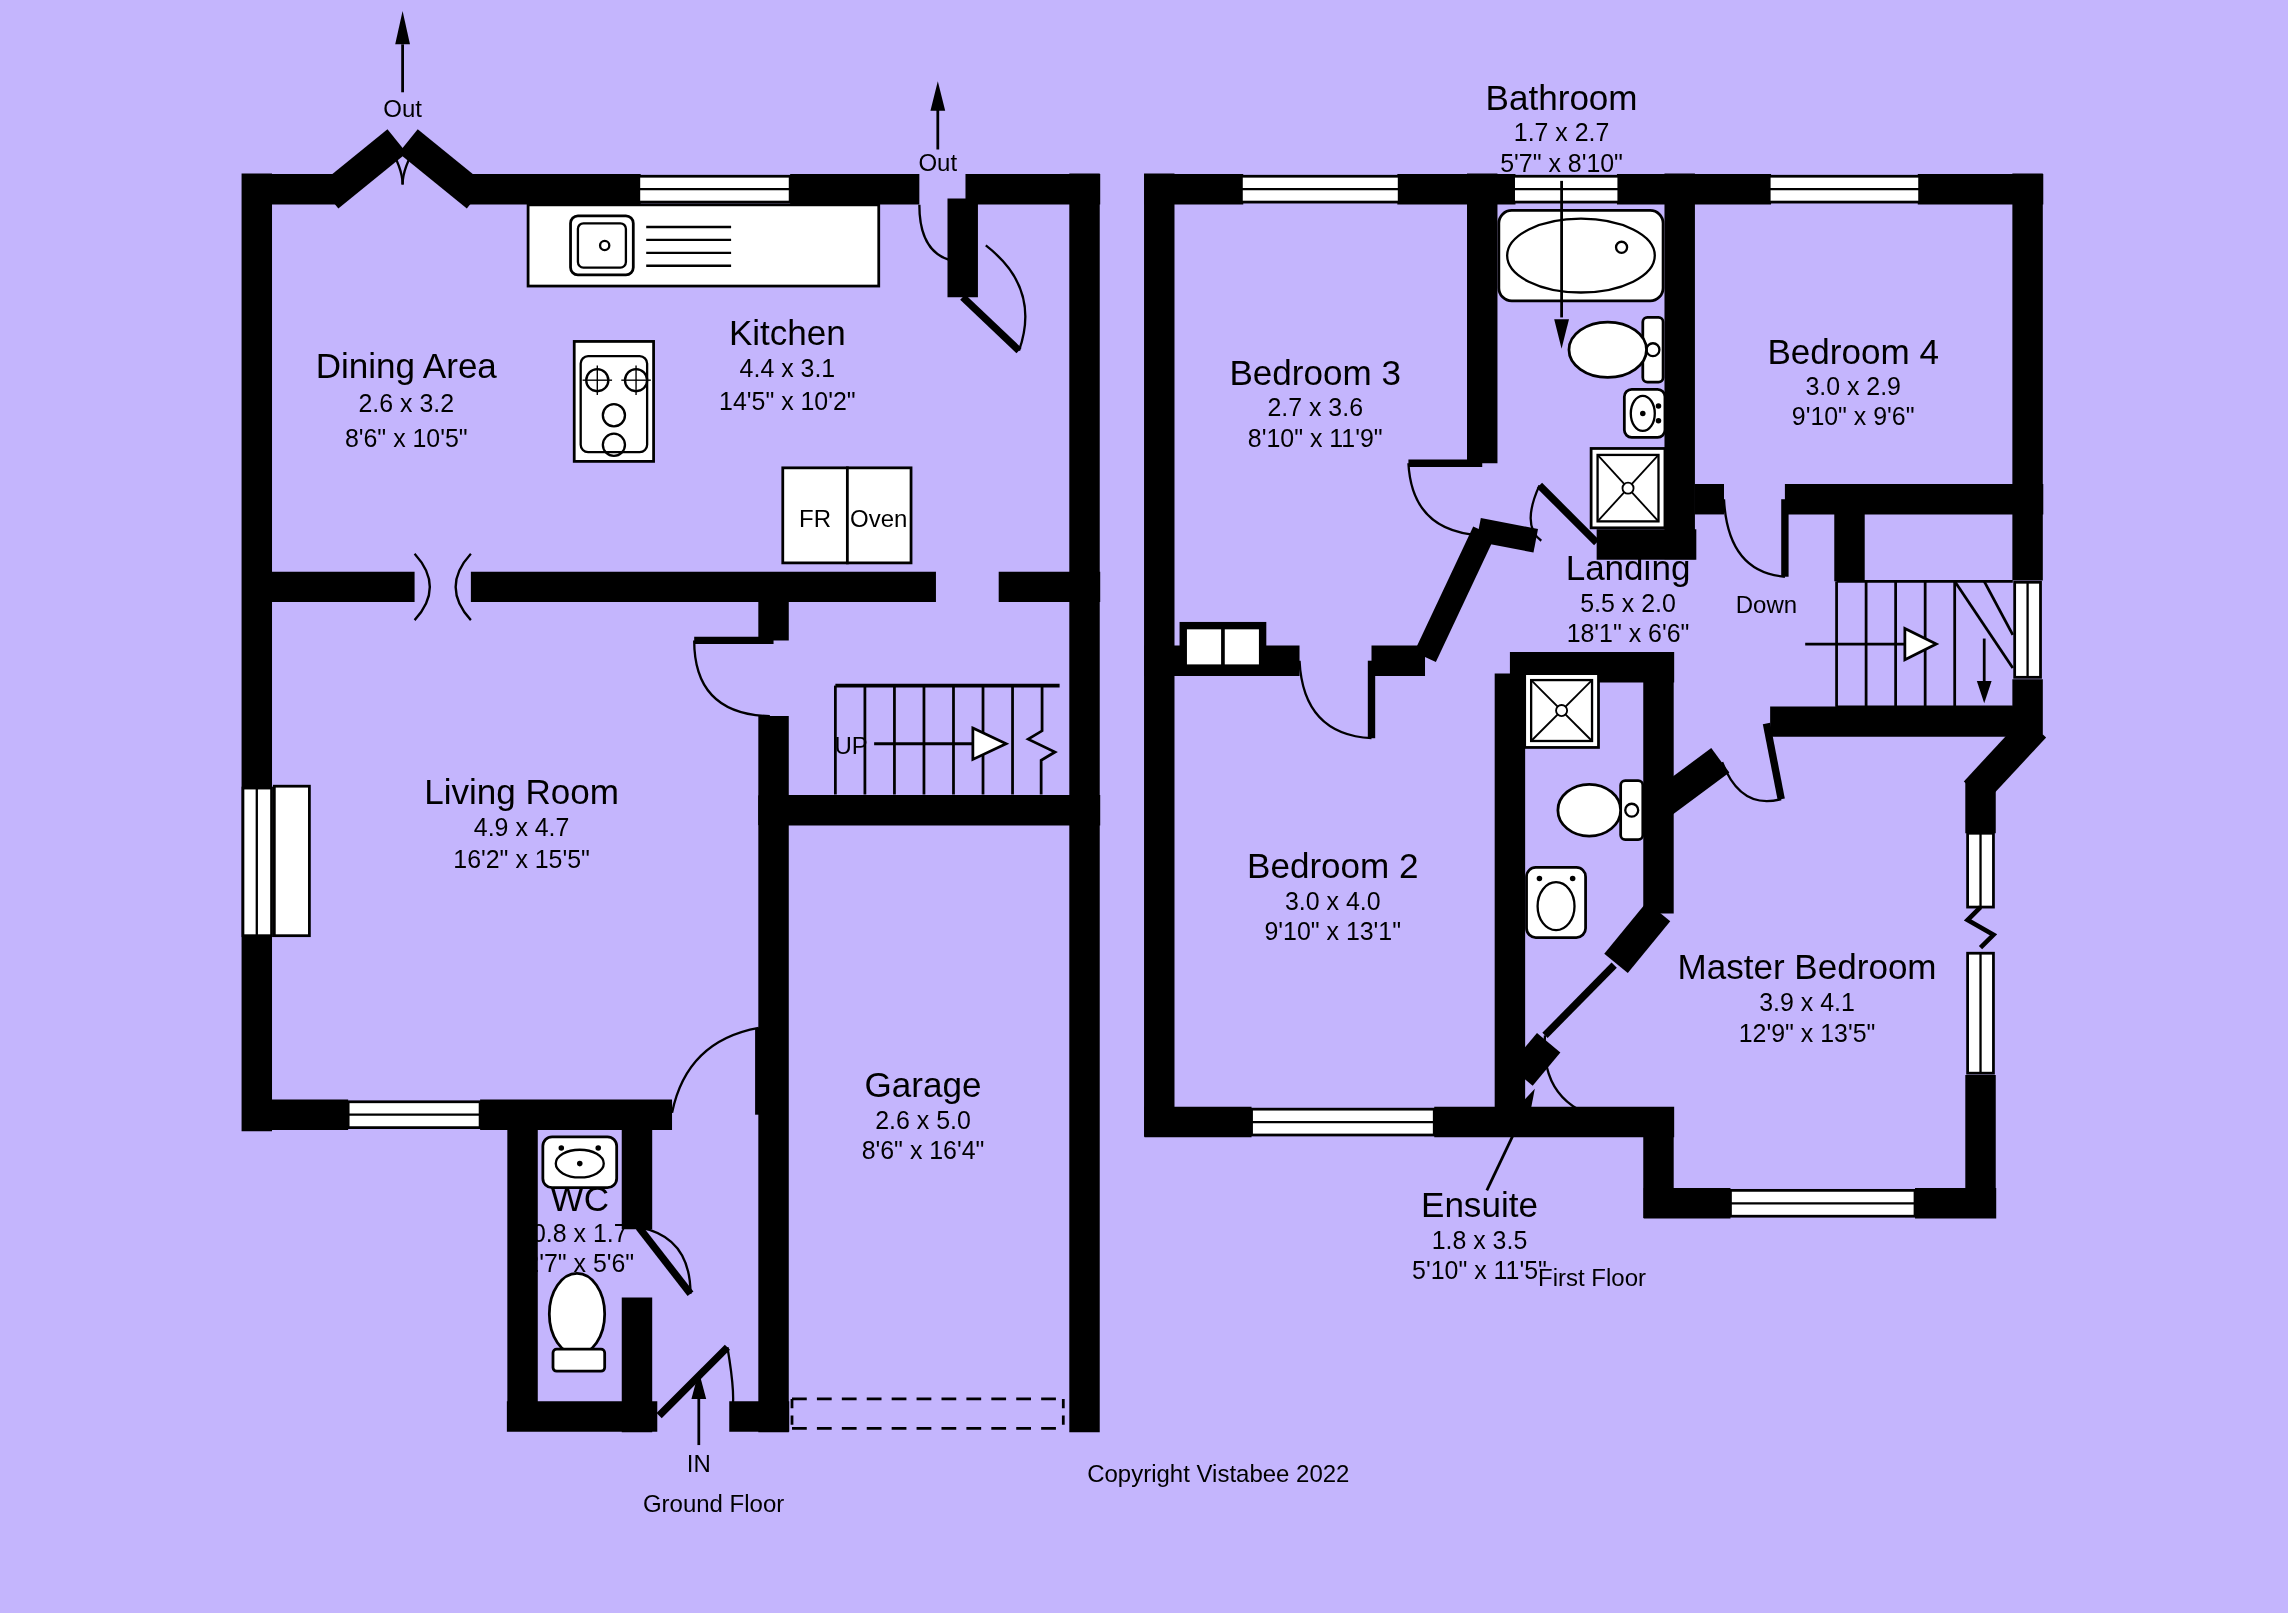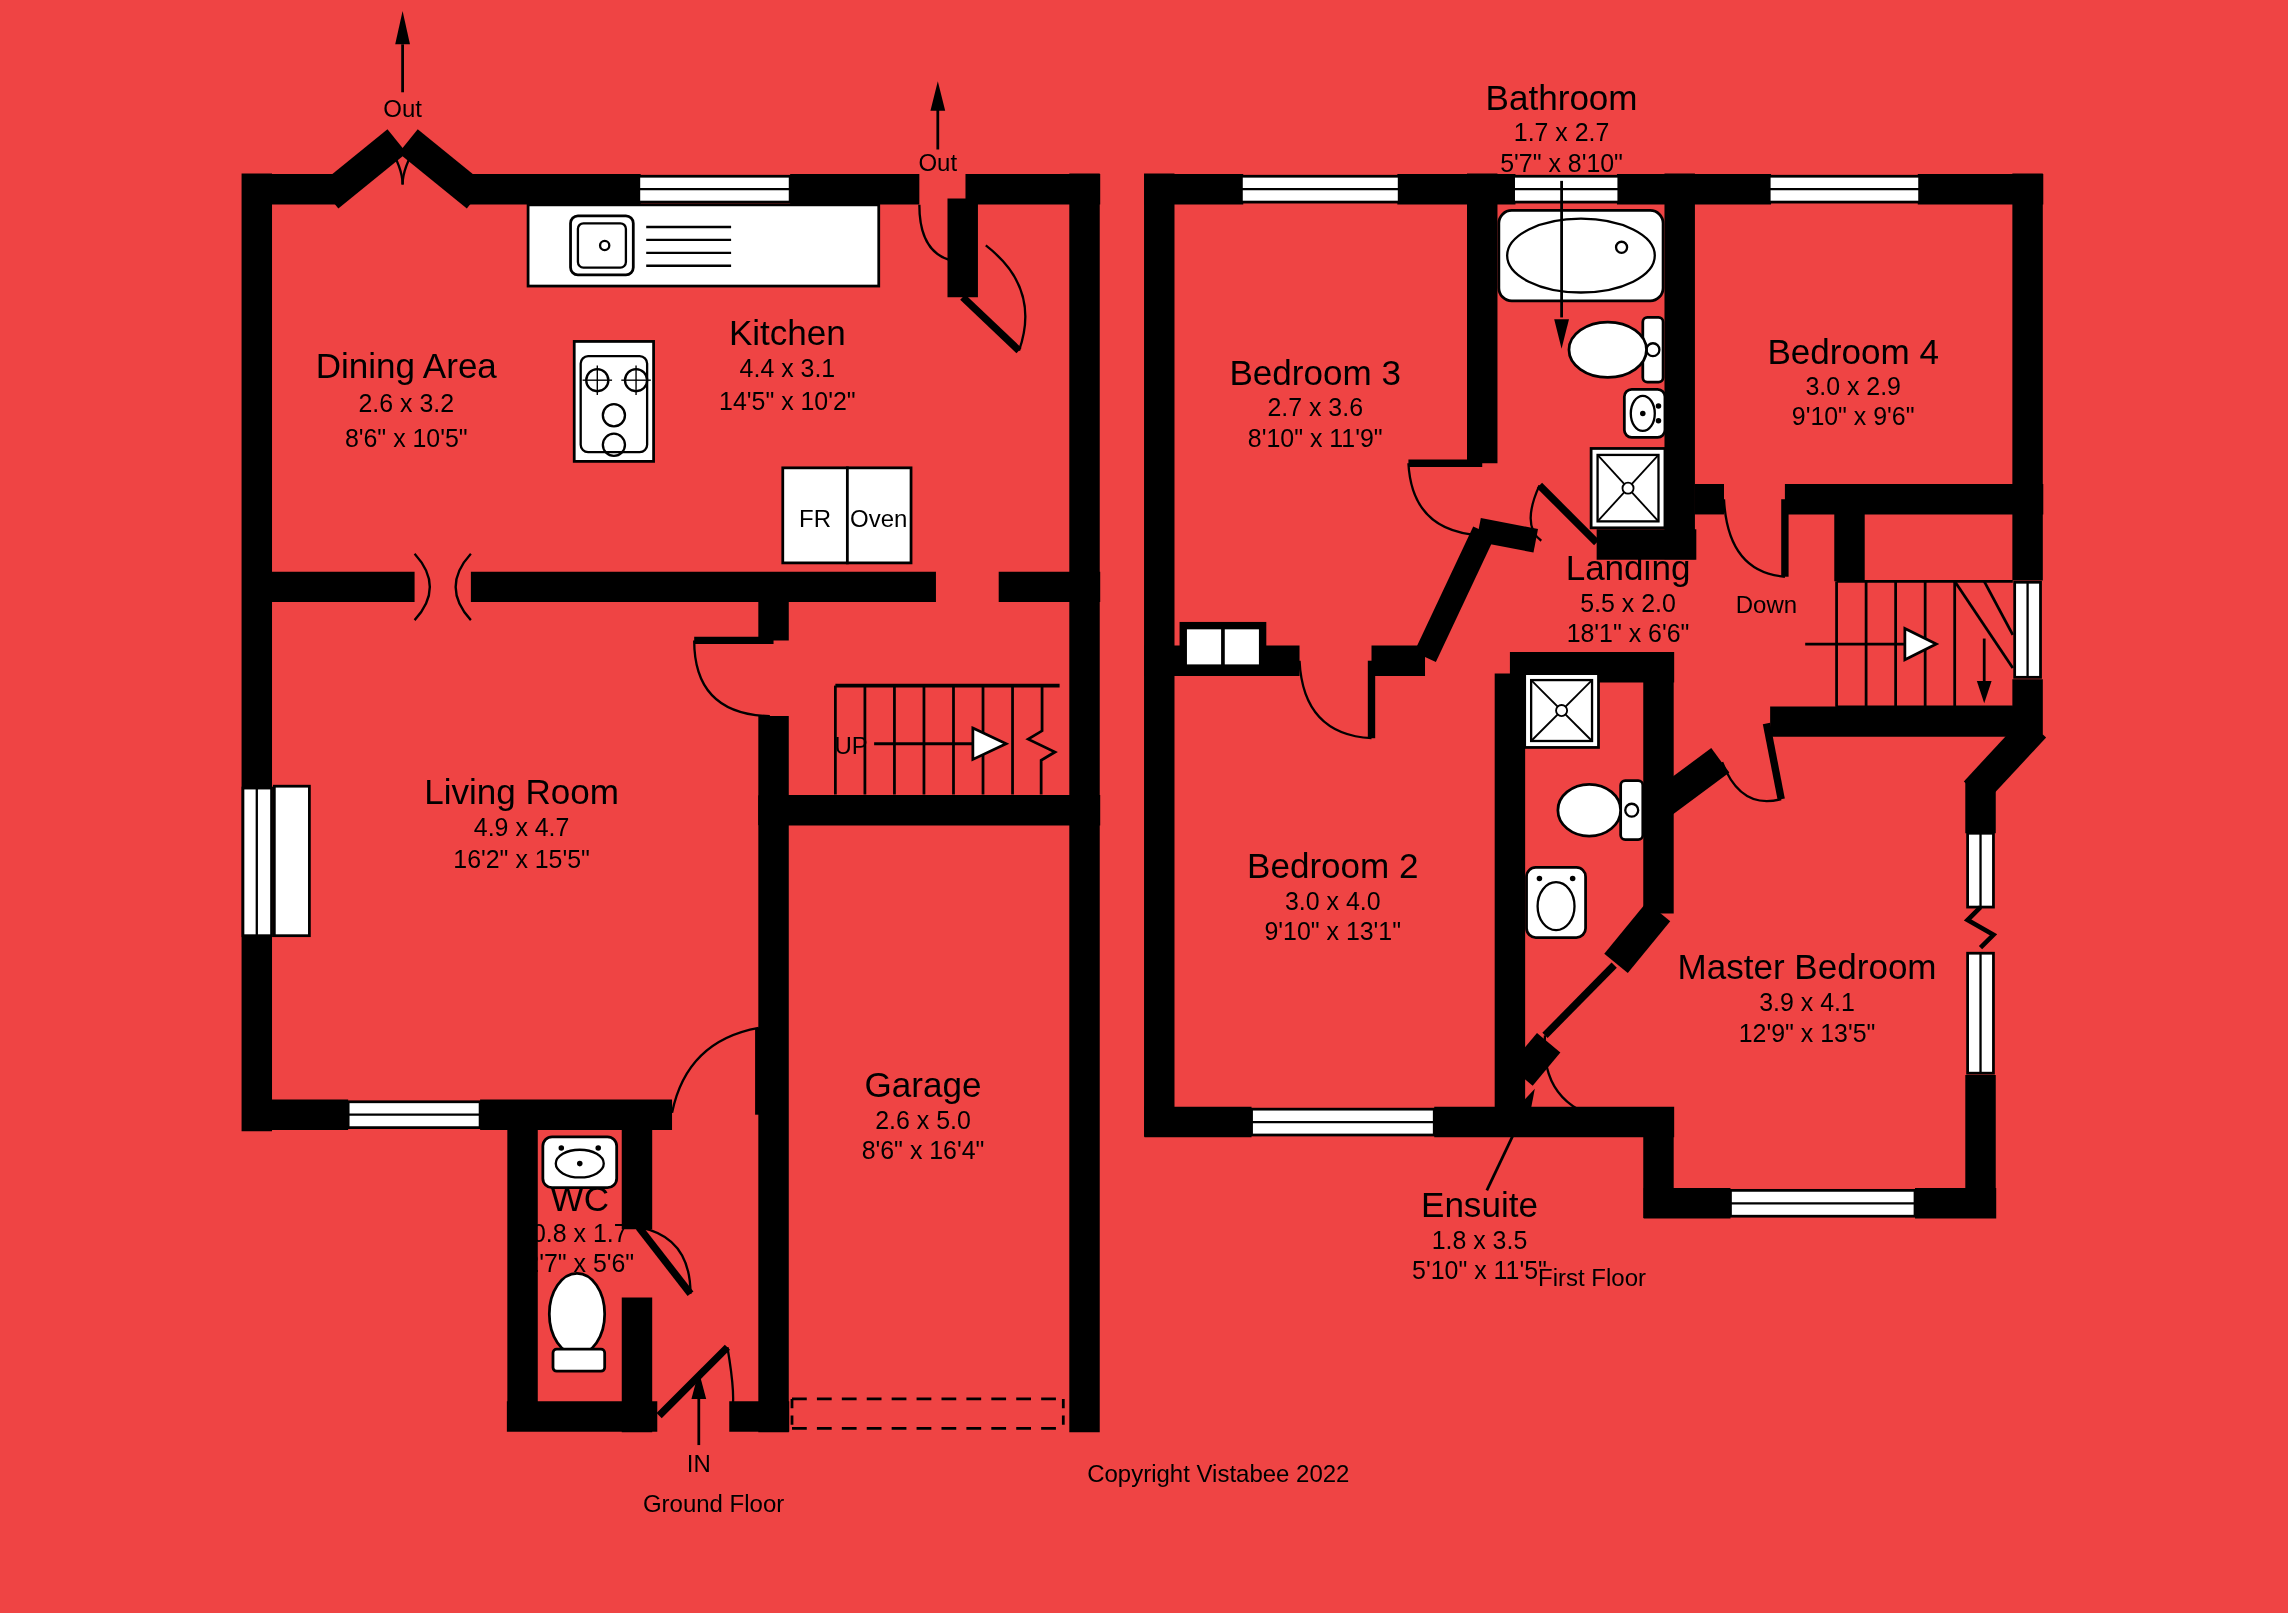--- a/index.html
+++ b/index.html
@@ -1,16 +1,16 @@
 <!DOCTYPE html>
 <html style="font-size:14.8px"><head>
 <meta charset="utf-8">
 <style>
   html,body{margin:0;padding:0;background:#ffffff;}
-  .page{width:2289px;height:1613px;background:#ef4444;position:relative;}
+  .page{width:2289px;height:1613px;background:#c4b5fd;position:relative;}
   svg{display:block;}
   text{font-family:"Liberation Sans",sans-serif;fill:#000000;}
   .rn{font-size:38px;}
   .rd{font-size:27px;}
   .an{font-size:26px;}
   .thin{stroke:#000000;fill:none;}
 </style>
 </head>
 <body>
 

